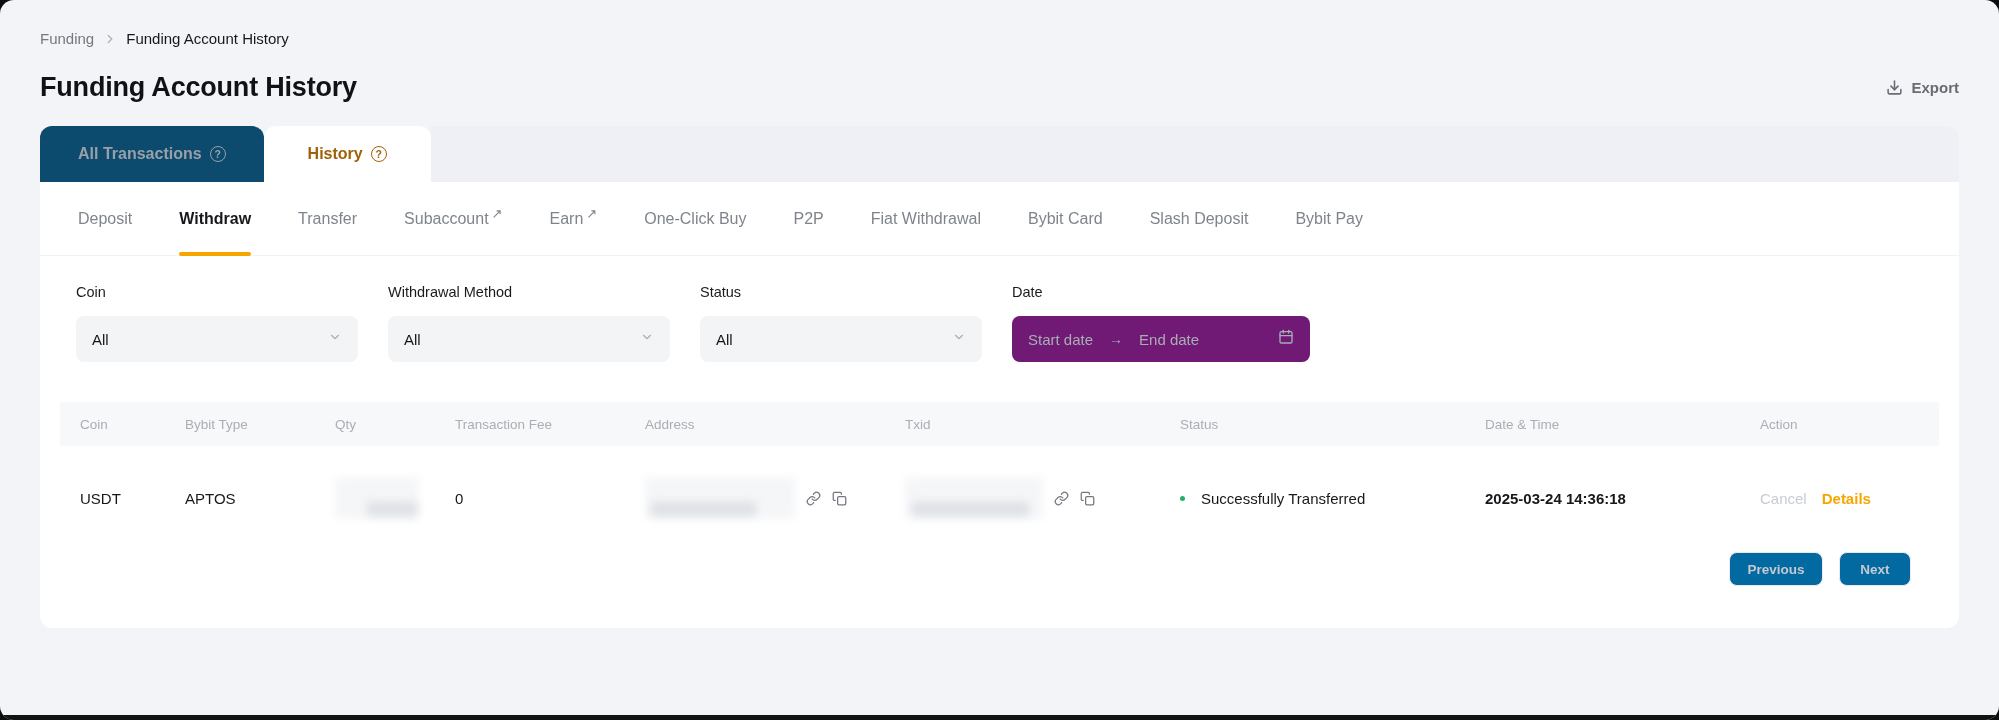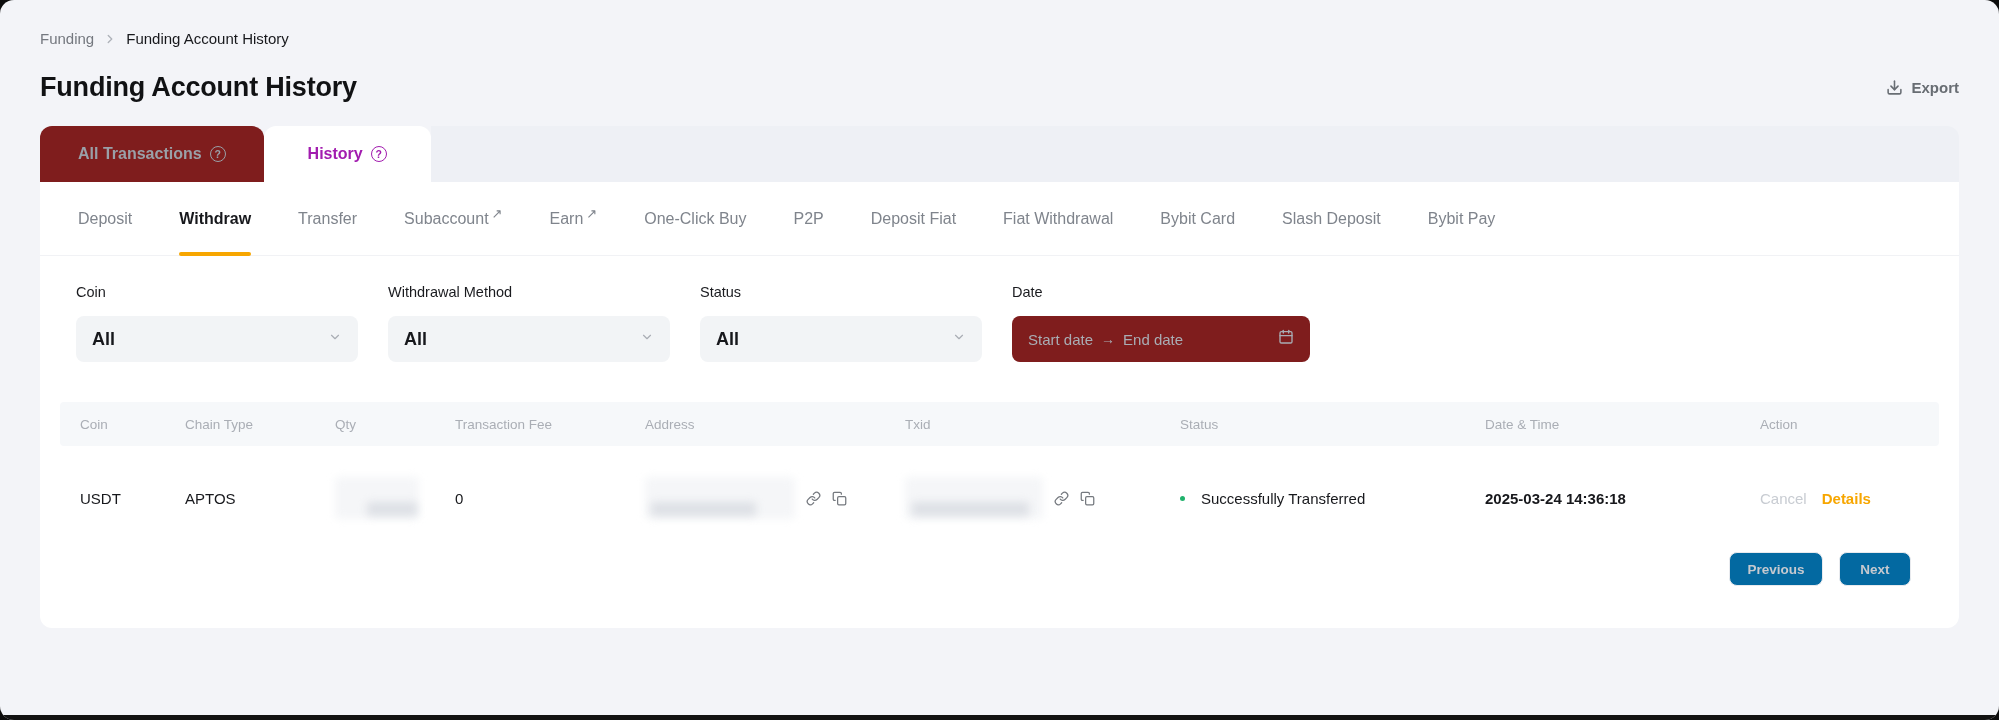--- a/index.html
+++ b/index.html
@@ -24,22 +24,22 @@
 
   
   .title-row { display:flex; justify-content:space-between; align-items:center; margin-top:25px; }
   .page-title { font-size:27px; font-weight:700; color:#111214; letter-spacing:-0.2px; }
   .export-btn { display:flex; align-items:center; gap:8px; color:#686d73; font-weight:700; font-size:15px; cursor:pointer; }
   .export-btn svg { display:block; }
 
   
   .tabs { display:flex; margin-top:23px; height:56px; }
   .tab { display:flex; align-items:center; gap:8px; font-size:16px; font-weight:700; cursor:pointer; }
-  .tab-all { background:#7f1d1d; border-radius:12px 12px 0 0; color:#9aa0a8; padding:0 38px; }
-  .tab-history { background:#ffffff; border-radius:12px 12px 0 0; color:#a21caf; padding:0 44px; }
+  .tab-all { background:#0c4a6e; border-radius:12px 12px 0 0; color:#9aa0a8; padding:0 38px; }
+  .tab-history { background:#ffffff; border-radius:12px 12px 0 0; color:#a16207; padding:0 44px; }
   .tabs-filler { flex:1; background:#eef0f5; border-radius:0 12px 0 0; }
   .help-ic {
     width:16px; height:16px; border:1.4px solid currentColor; border-radius:50%;
     display:inline-flex; align-items:center; justify-content:center;
     font-size:10.5px; font-weight:700; line-height:1;
   }
 
   
   .card { background:#ffffff; border-radius:0 0 12px 12px; margin:0; padding-bottom:42px; }
 
@@ -51,24 +51,24 @@
   .ext { font-size:13px; margin-left:3px; position:relative; top:-5px; font-weight:400; }
 
   
   .filters { display:flex; gap:30px; padding:28px 36px 0; }
   .filter-label { display:block; font-size:14.5px; color:#1a1b1f; font-weight:500; margin-bottom:16px; }
   .select {
     width:282px; height:46px; background:#f2f4f6; border-radius:8px;
     display:flex; align-items:center; justify-content:space-between;
     padding:0 16px; cursor:pointer;
   }
-  .select-value { font-size:18px; font-weight:700; color:#17181c; }
+  .select-value { font-size:15px; font-weight:400; color:#17181c; }
   .daterange {
-    width:298px; height:46px; background:#7f1d1d; border-radius:8px;
-    display:flex; align-items:center; gap:8px; padding:0 16px; cursor:pointer;
+    width:298px; height:46px; background:#701a75; border-radius:8px;
+    display:flex; align-items:center; gap:16px; padding:0 16px; cursor:pointer;
   }
   .date-ph { font-size:15px; color:#a9adb4; }
   .date-arrow { color:#a9adb4; font-size:14px; }
   .daterange .spacer { flex:1; }
 
   
   .table-wrap { margin:40px 20px 0; }
   .grid-row {
     display:grid;
     grid-template-columns:105px 150px 120px 190px 260px 275px 305px 275px 1fr;
@@ -173,23 +173,20 @@
           </div>
         <div class="subtab">
             <span>Earn</span>
             <span class="ext">↗</span>
           </div>
         <div class="subtab">
             <span>One-Click Buy</span>
           </div>
         <div class="subtab">
             <span>P2P</span>
-          </div>
-        <div class="subtab">
-            <span>Deposit Fiat</span>
           </div>
         <div class="subtab">
             <span>Fiat Withdrawal</span>
           </div>
         <div class="subtab">
             <span>Bybit Card</span>
           </div>
         <div class="subtab">
             <span>Slash Deposit</span>
           </div>
@@ -239,21 +236,21 @@
                   <line x1="8" y1="2" x2="8" y2="6"></line>
                   <line x1="3" y1="10" x2="21" y2="10"></line>
                 </svg></span>
           </div>
         </div>
       </div>
 
       <div class="table-wrap">
         <div class="grid-row thead">
           <div class="th">Coin</div>
-          <div class="th">Chain Type</div>
+          <div class="th">Bybit Type</div>
           <div class="th">Qty</div>
           <div class="th">Transaction Fee</div>
           <div class="th">Address</div>
           <div class="th">Txid</div>
           <div class="th">Status</div>
           <div class="th">Date &amp; Time</div>
           <div class="th">Action</div>
         </div>
 
         <div class="grid-row trow">

